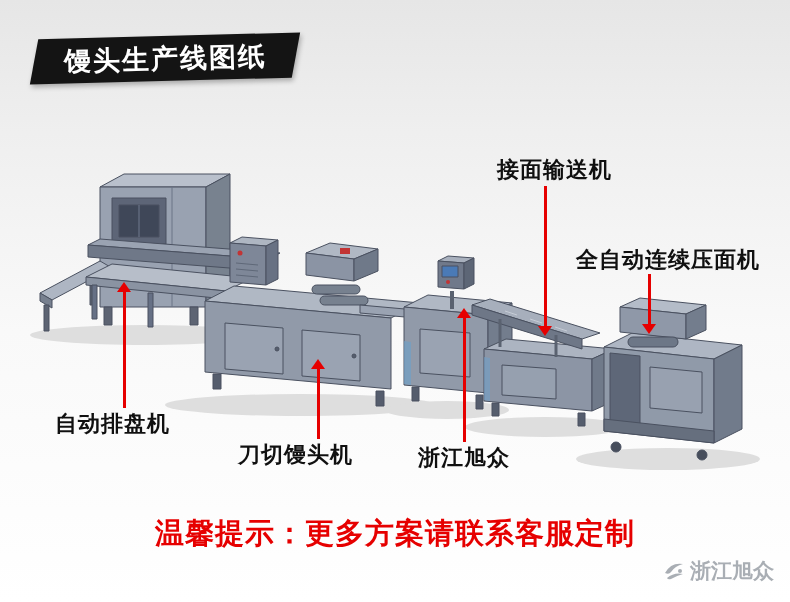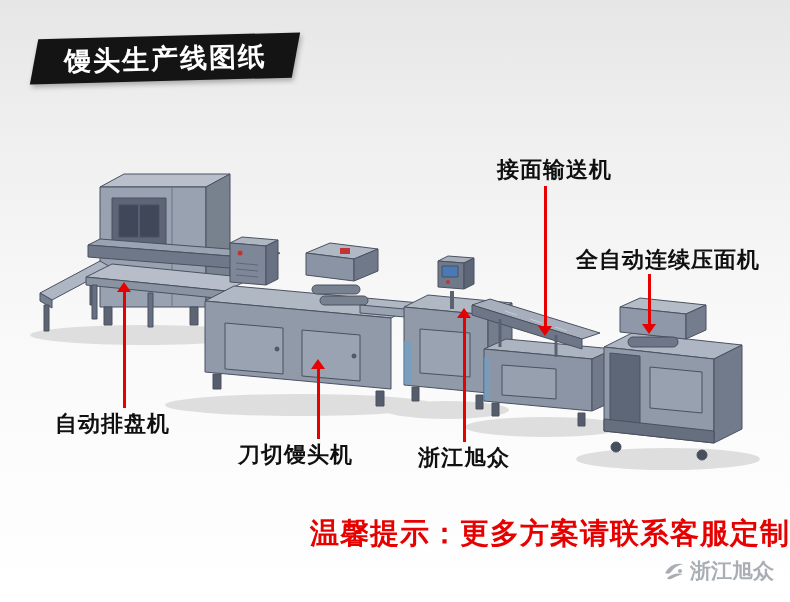--- a/index.html
+++ b/index.html
@@ -23,21 +23,21 @@
   .mlabel {
     position:absolute; color:#101010; font-size:22px; font-weight:700;
     white-space:nowrap; letter-spacing:1px;
   }
   .pline { position:absolute; width:3px; background:var(--red,#e60000); }
   .arrow { position:absolute; width:0; height:0;
     border-left:7px solid transparent; border-right:7px solid transparent; }
   .arrow.up   { border-bottom:10px solid var(--red,#e60000); }
   .arrow.down { border-top:10px solid var(--red,#e60000); }
   .notice {
-    position:absolute; left:0; top:514px; width:100%; text-align:right;
+    position:absolute; left:0; top:514px; width:100%; text-align:center;
     color:var(--red,#e60000); font-size:29px; font-weight:bold; letter-spacing:1px;
   }
   .watermark {
     position:absolute; right:16px; top:557px;
     display:flex; align-items:center; gap:3px;
     color:#a9aeb4; font-size:21px; font-weight:bold;
   }
 </style>
 </head>
 <body>

